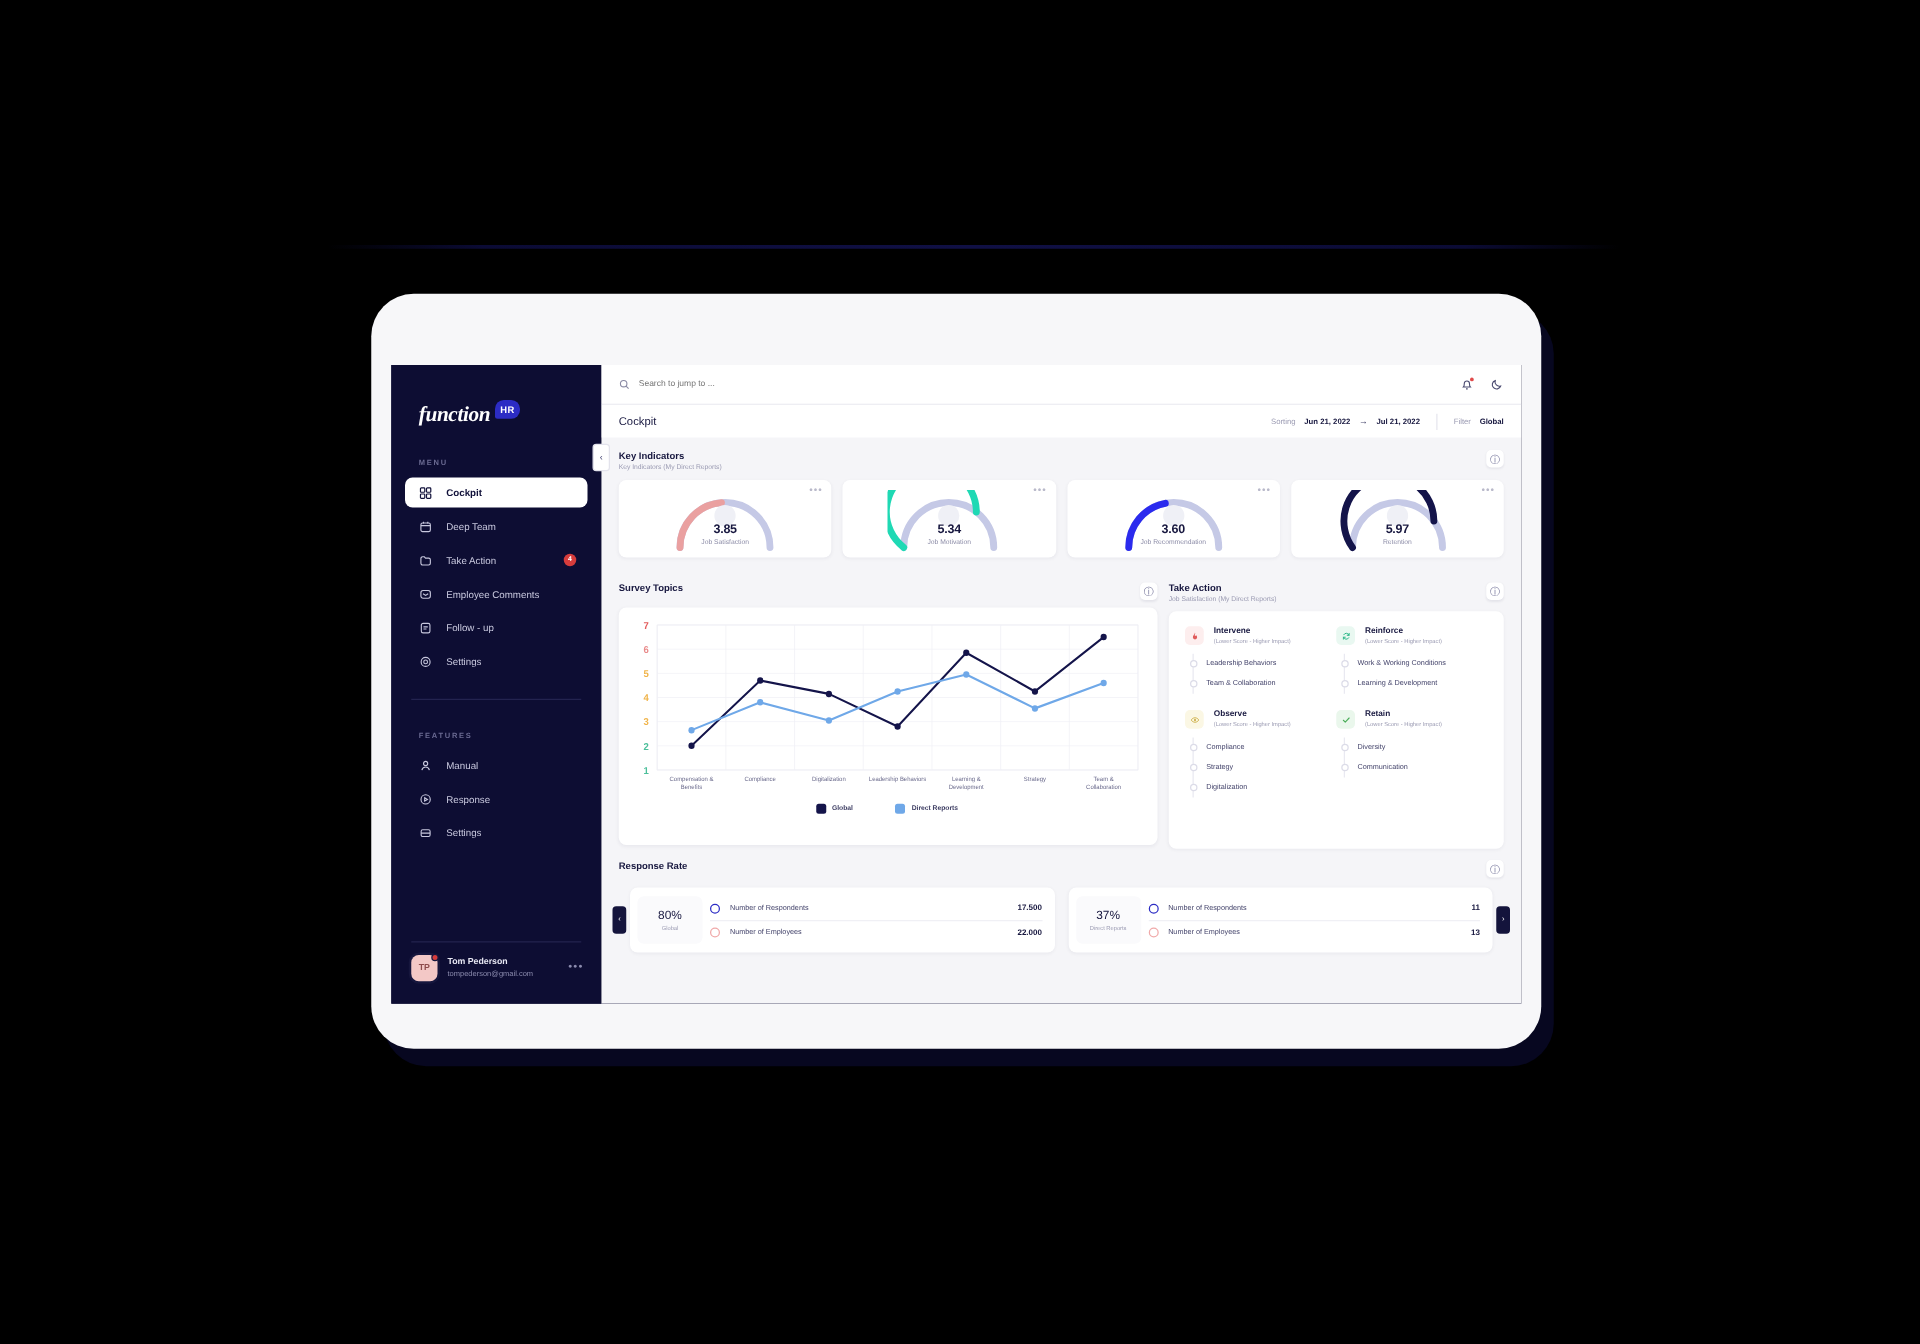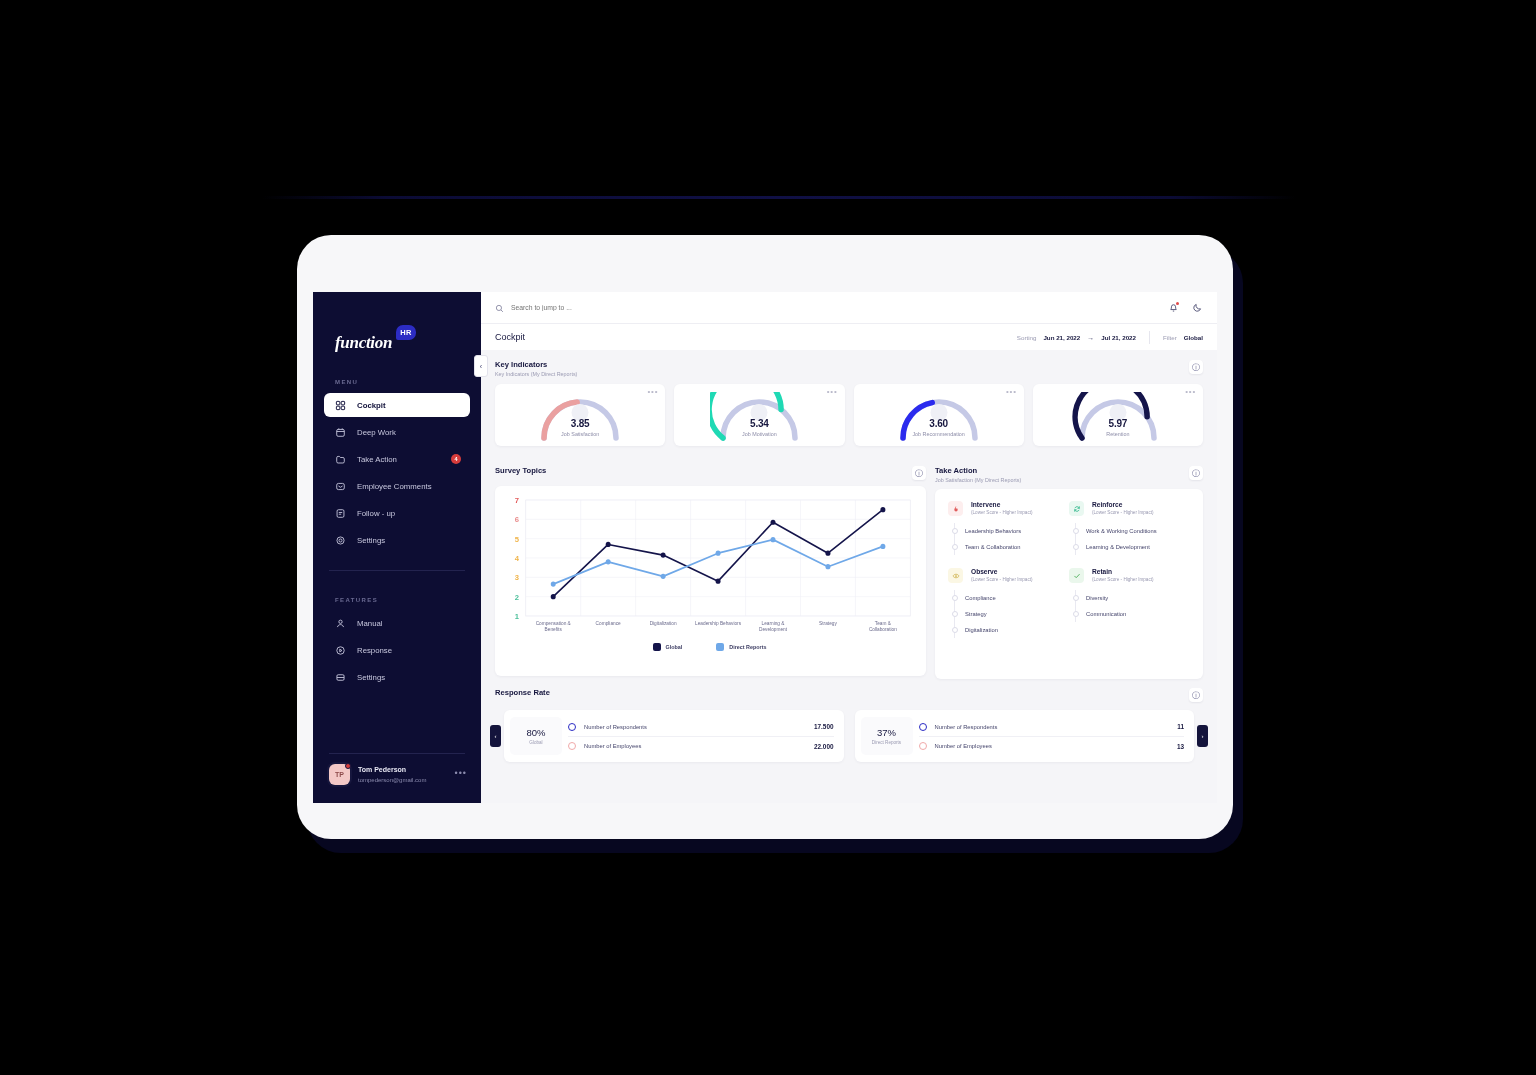--- a/index.html
+++ b/index.html
@@ -38,21 +38,21 @@
     width: 168px; height: 100%;
     background: #0d0d33;
     position: relative;
     flex: 0 0 168px;
     display: flex; flex-direction: column;
   }
   .logo-wrap { padding: 30px 0 0 22px; }
   .logo { display: flex; align-items: center; gap: 4px; }
   .logo-text {
     color: #ffffff; font-size: 17px; font-style: italic; font-weight: 600;
-    letter-spacing: -0.3px; font-family: "Liberation Serif", serif; margin-top: 11px;
+    letter-spacing: -0.3px; font-family: "Liberation Serif", serif;
   }
   .logo-badge {
     background: #2c2cc4; color: #fff; font-size: 7.5px; font-weight: 700;
     padding: 3px 4px; border-radius: 7px 7px 7px 2px; letter-spacing: .4px;
     transform: translateY(-5px);
   }
   .sb-section-label {
     color: #6a6a92; font-size: 6px; letter-spacing: 1.4px; font-weight: 600;
     padding: 26px 0 8px 22px; text-transform: uppercase;
   }
@@ -258,21 +258,21 @@
           <span>Cockpit</span>
         </div>
 
         <div class="sb-item">
           <span class="ico">
               <svg viewBox="0 0 16 16" fill="none" stroke="currentColor" stroke-width="1.3">
                 <rect x="2.5" y="3.5" width="11" height="10" rx="2"></rect>
                 <path d="M2.5 6.5h11M5.5 2v2M10.5 2v2"></path>
               </svg>
             </span>
-          <span>Deep Work</span>
+          <span>Deep Team</span>
         </div>
 
         <div class="sb-item">
           <span class="ico">
               <svg viewBox="0 0 16 16" fill="none" stroke="currentColor" stroke-width="1.3">
                 <path d="M2.5 5.5a2 2 0 012-2h2l1.4 1.6h3.6a2 2 0 012 2v4a2 2 0 01-2 2h-7a2 2 0 01-2-2z"></path>
               </svg>
             </span>
           <span>Take Action</span>
           <span class="sb-badge">4</span>

